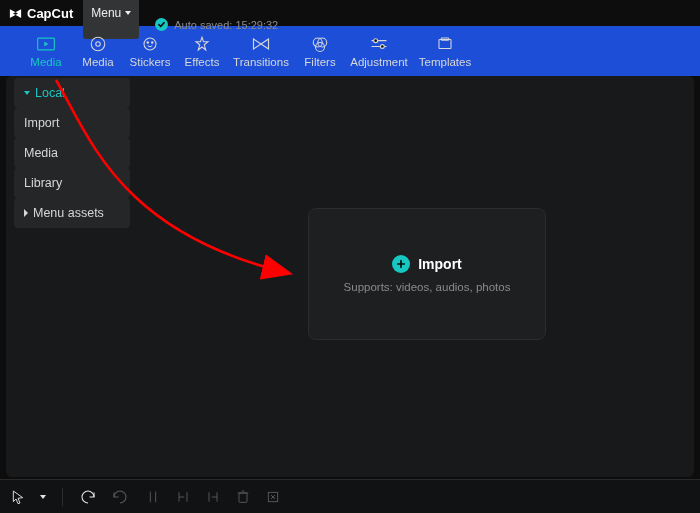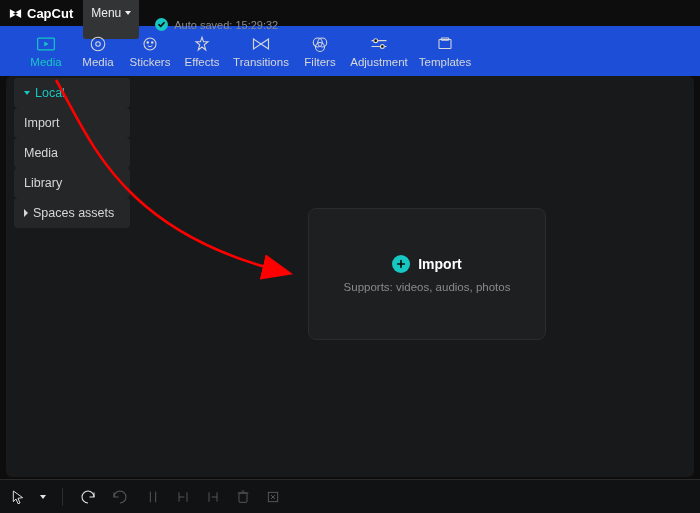--- a/index.html
+++ b/index.html
@@ -265,21 +265,21 @@
       <span>Import</span>
     </div>
     <div class="side-item">
       <span>Media</span>
     </div>
     <div class="side-item">
       <span>Library</span>
     </div>
     <div class="side-item">
       <span class="caret-right"></span>
-      <span>Spaces assets</span>
+      <span>Menu assets</span>
     </div>
   </div>
   <div class="content">
     <div class="importbox">
       <div class="import-row">
         <span class="plus-circ">
           <svg width="10" height="10" viewBox="0 0 12 12">
               <path d="M6 2 V10 M2 6 H10" stroke="#0d0d0d" stroke-width="2" stroke-linecap="round"></path>
             </svg>
         </span>

